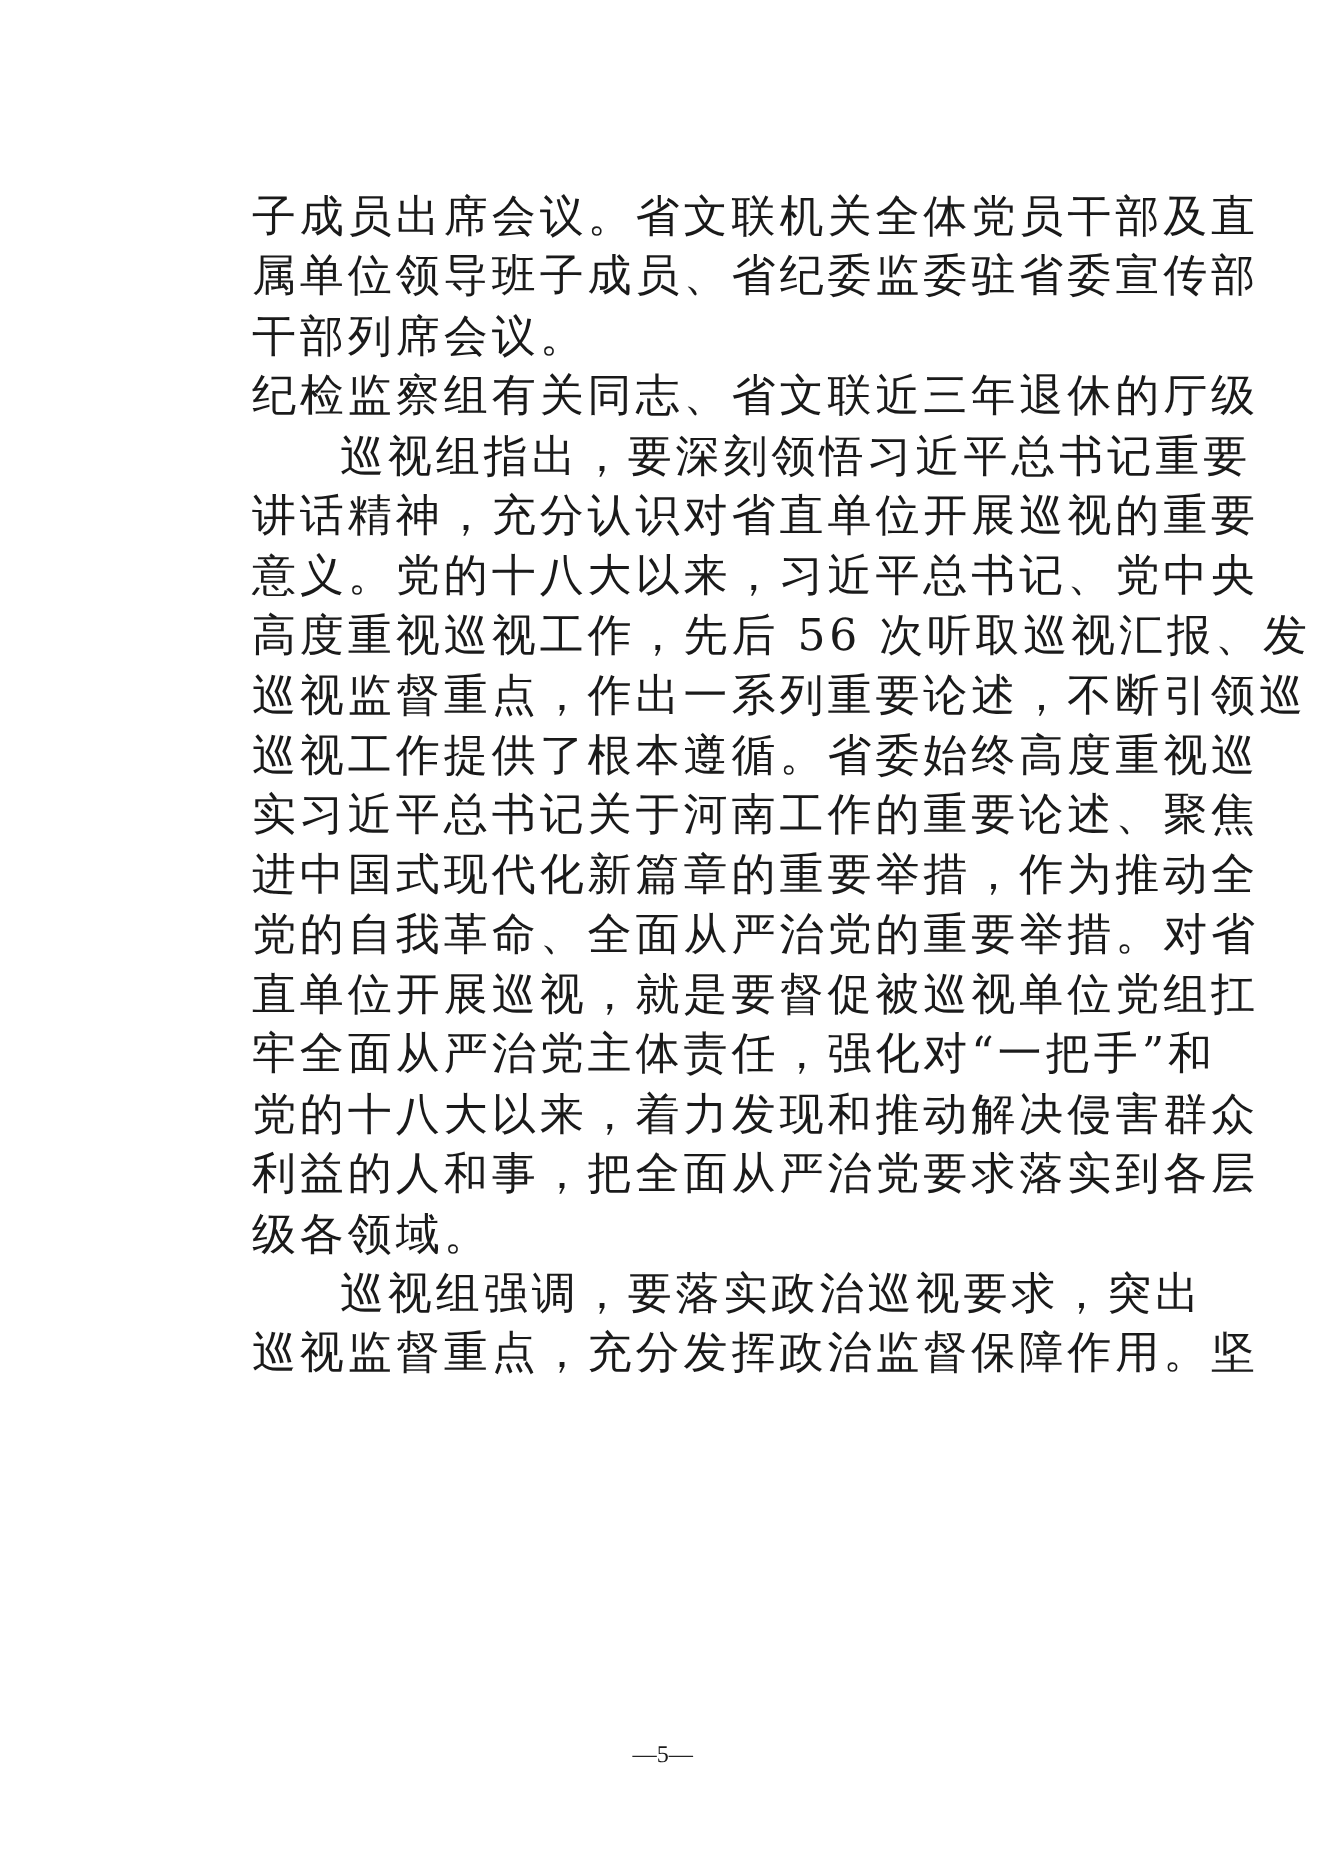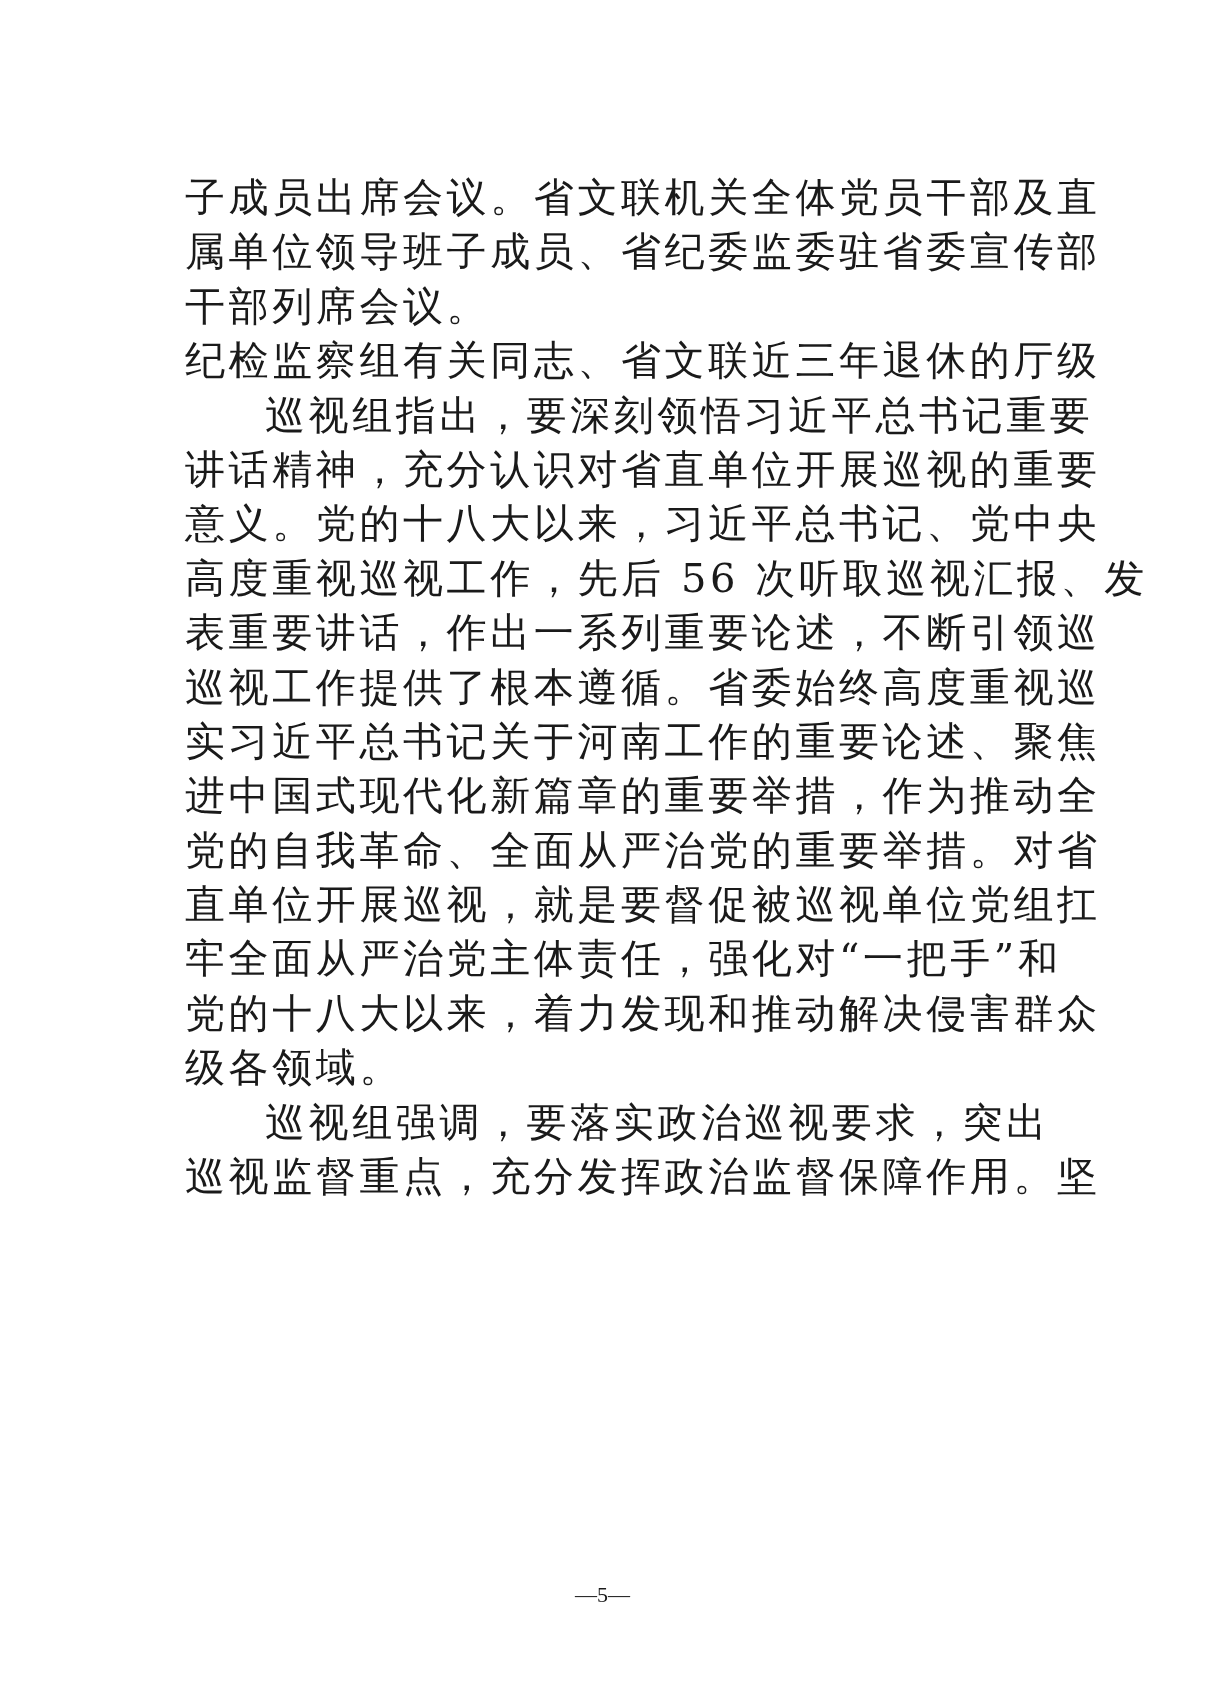--- a/index.html
+++ b/index.html
@@ -21,20 +21,21 @@
     text-align: justify;
     text-align-last: justify;
     letter-spacing: 3.6px;
   }
   .line {
     display: block;
     white-space: nowrap;
     height: 54.4px;
     text-align: justify;
     text-align-last: justify;
+    margin-left: 44px;
   }
   .line.last { text-align-last: left; }
   .line.indent { padding-left: 80px; }
   .para-gap { height: 0; }
   .page-number {
     position: absolute;
     top: 1582px;
     left: 0;
     width: 1205px;
     text-align: center;
@@ -55,28 +56,29 @@
       <span class="line last">干部列席会议。</span>
       <span class="line">纪检监察组有关同志、省文联近三年退休的厅级</span>
     </div>
     <div class="para-gap"></div>
 
     <div>
       <span class="line indent">巡视组指出，要深刻领悟习近平总书记重要</span>
       <span class="line">讲话精神，充分认识对省直单位开展巡视的重要</span>
       <span class="line">意义。党的十八大以来，习近平总书记、党中央</span>
       <span class="line">高度重视巡视工作，先后 56 次听取巡视汇报、发</span>
-      <span class="line">表重要讲话，作出一系列重要论述，不断引领巡</span>
+      <span class="line">巡视监督重点，作出一系列重要论述，不断引领巡</span>
       <span class="line">巡视工作提供了根本遵循。省委始终高度重视巡</span>
       <span class="line">实习近平总书记关于河南工作的重要论述、聚焦</span>
       <span class="line">进中国式现代化新篇章的重要举措，作为推动全</span>
       <span class="line">党的自我革命、全面从严治党的重要举措。对省</span>
       <span class="line">直单位开展巡视，就是要督促被巡视单位党组扛</span>
       <span class="line">牢全面从严治党主体责任，强化对“一把手”和</span>
       <span class="line">党的十八大以来，着力发现和推动解决侵害群众</span>
+      <span class="line">利益的人和事，把全面从严治党要求落实到各层</span>
       <span class="line last">级各领域。</span>
     </div>
     <div class="para-gap"></div>
 
     <div>
       <span class="line indent">巡视组强调，要落实政治巡视要求，突出</span>
       <span class="line">巡视监督重点，充分发挥政治监督保障作用。坚</span>
     </div>
   </div>
 

